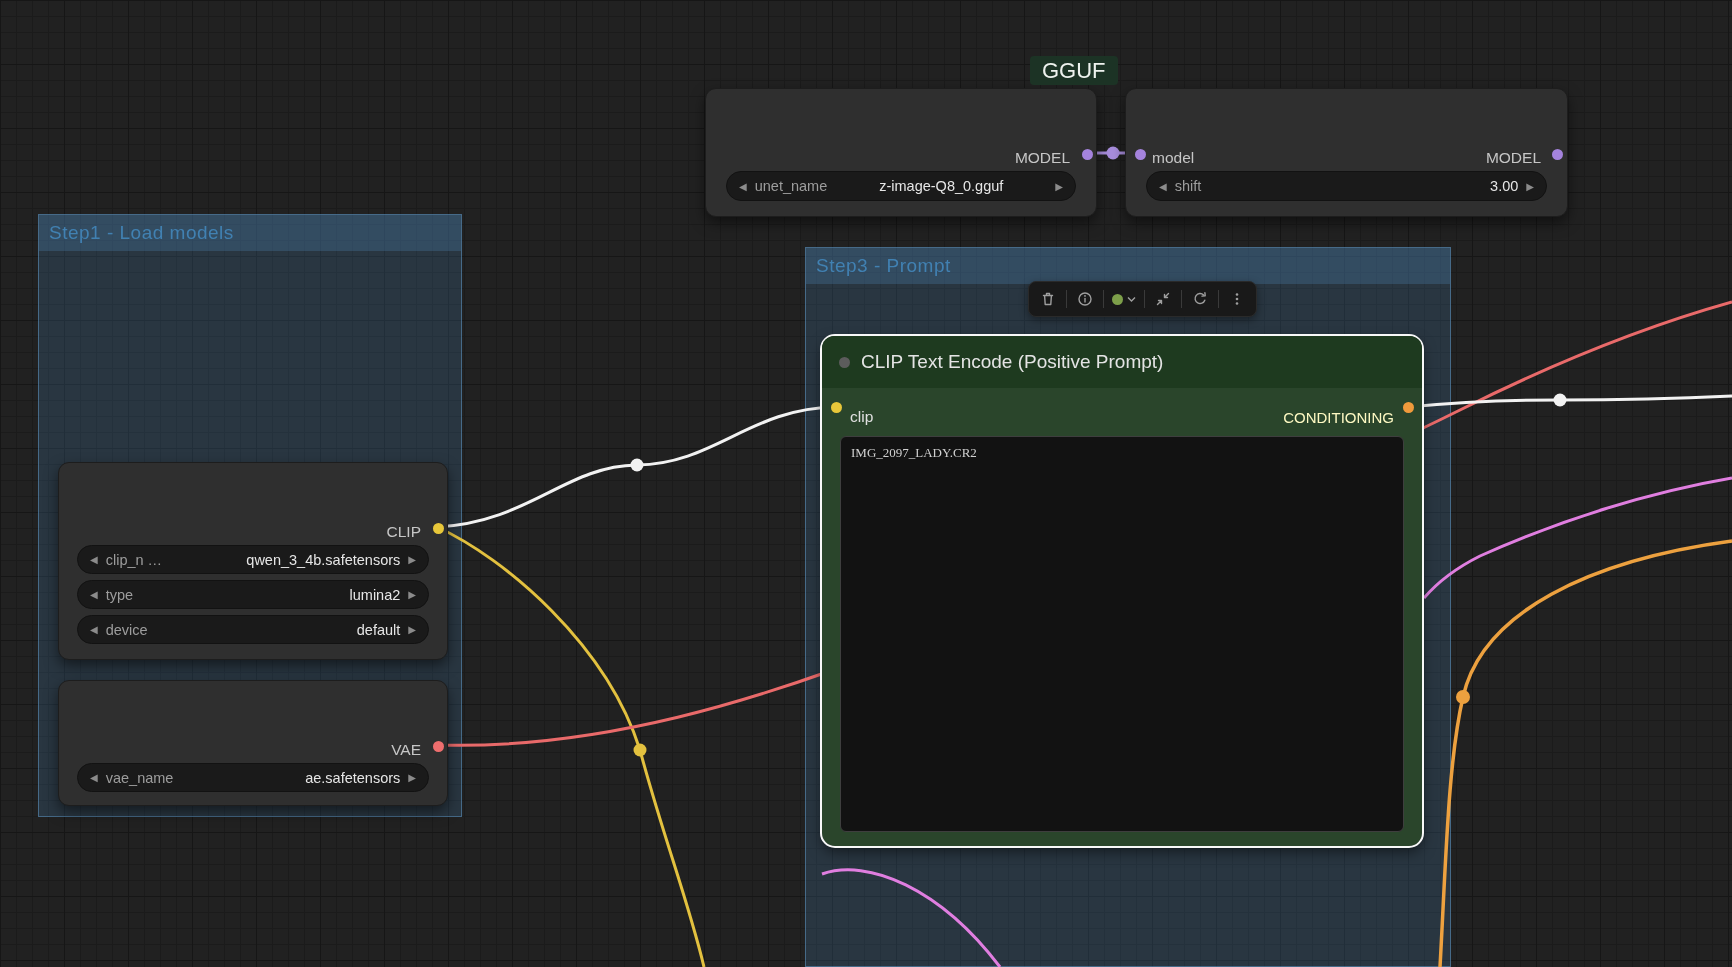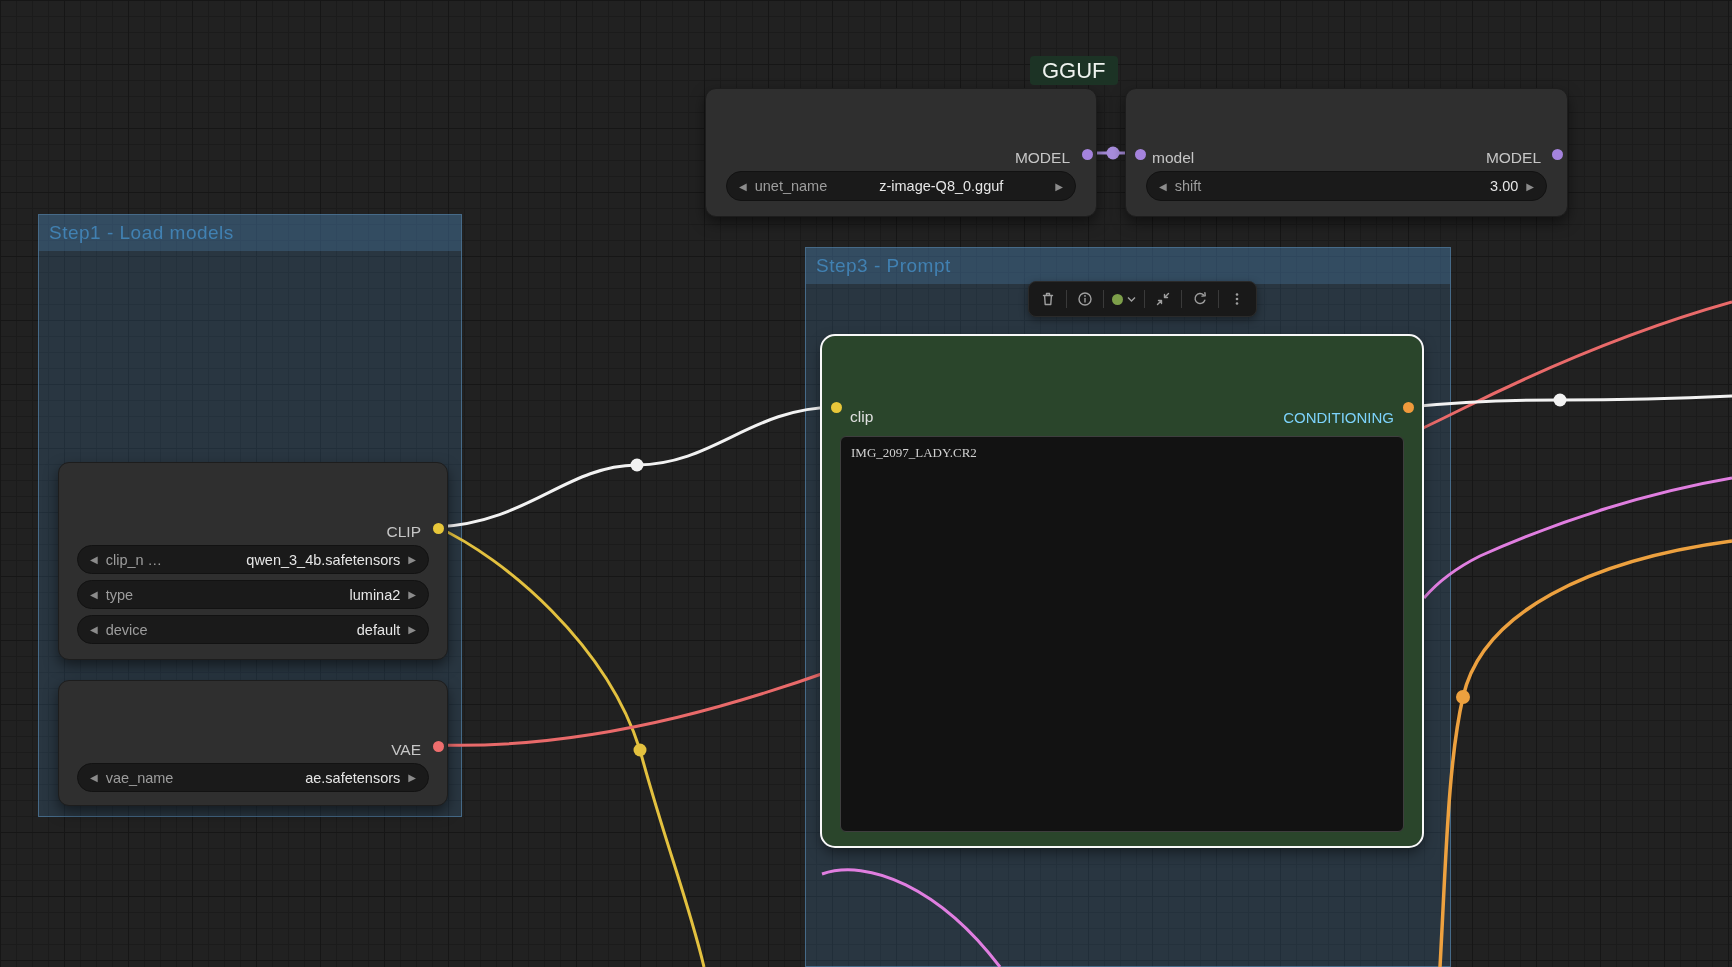--- a/index.html
+++ b/index.html
@@ -144,23 +144,27 @@
   <div class="widget" style="top:82px;left:18px;right:18px;height:29px;">
     <span class="arr">◀</span>
     <span class="wlabel">vae_name</span>
     <span class="spacer"></span>
     <span class="wvalue">ae.safetensors</span>
     <span class="arr">▶</span>
   </div>
 </div>
 
 <div class="node" id="clip-encode" style="left:822px;top:336px;width:600px;height:510px;">
+  <div class="green-header">
+    <span class="hdot"></span>
+    <span class="ntitle">CLIP Text Encode (Positive Prompt)</span>
+  </div>
   <div class="slot-row">
     <span style="color:#e0e0e0;">clip</span>
-    <span style="font-size:15px;color:#7dd3fc;">CONDITIONING</span>
+    <span style="font-size:15px;color:#fef9c3;">CONDITIONING</span>
   </div>
   <div class="dot" style="left:8.5px;top:65.5px;background:#e8c73a;"></div>
   <div class="dot" style="left:580.5px;top:65.5px;background:#f09a3c;"></div>
   <div class="prompt-box">IMG_2097_LADY.CR2</div>
 </div>
 
 <div class="toolbar">
   <div class="tb-btn">
     <svg width="16" height="16" viewBox="0 0 16 16">
       <path d="M3.5 4.5h9M6.5 4.5v-2h3v2M4.6 4.5l.6 9h5.6l.6-9"></path>

